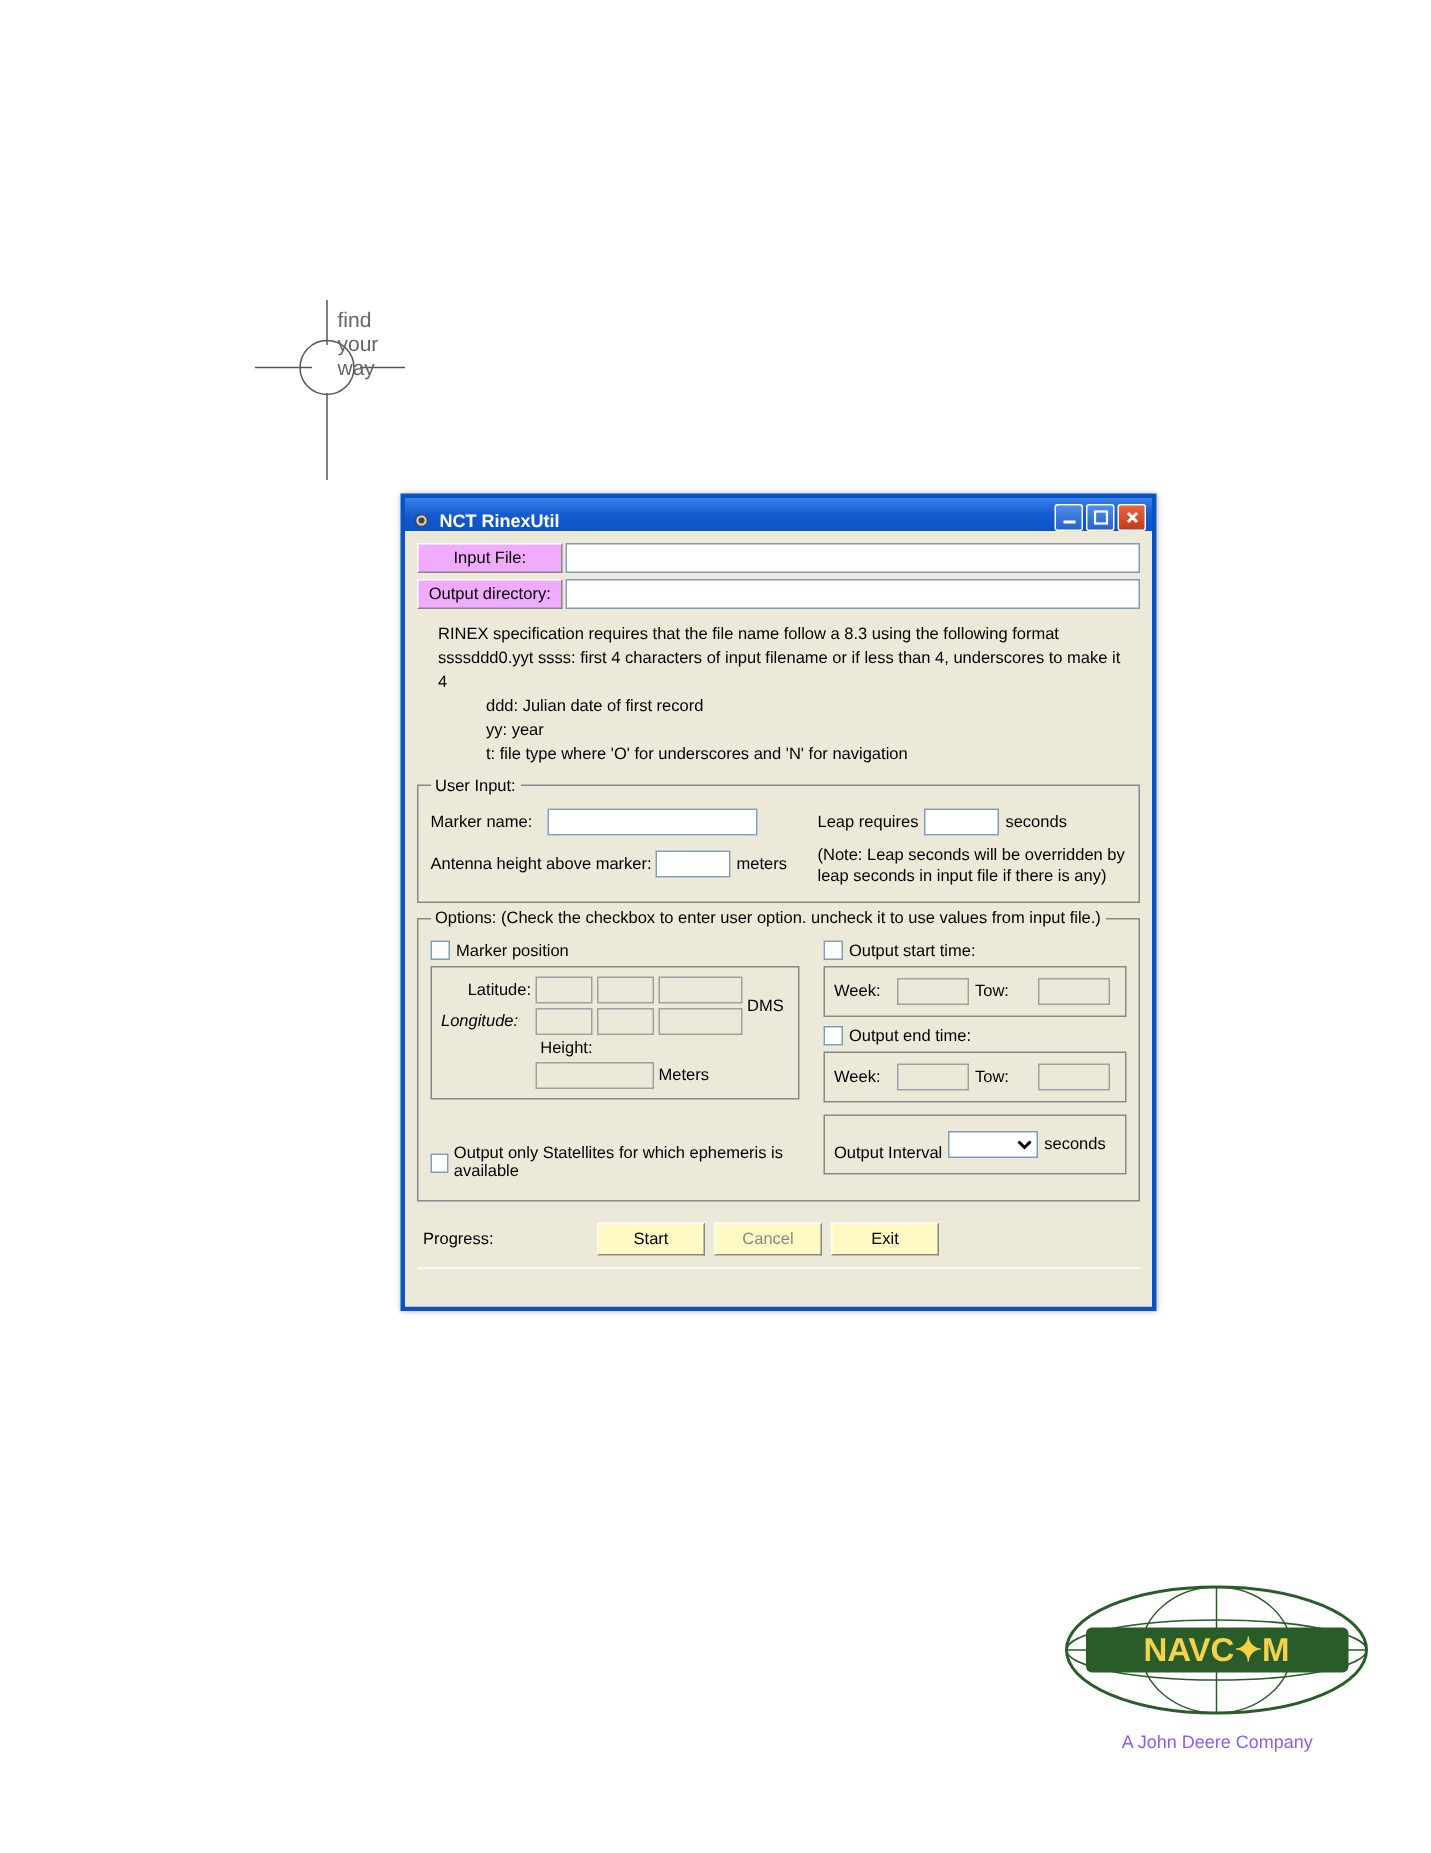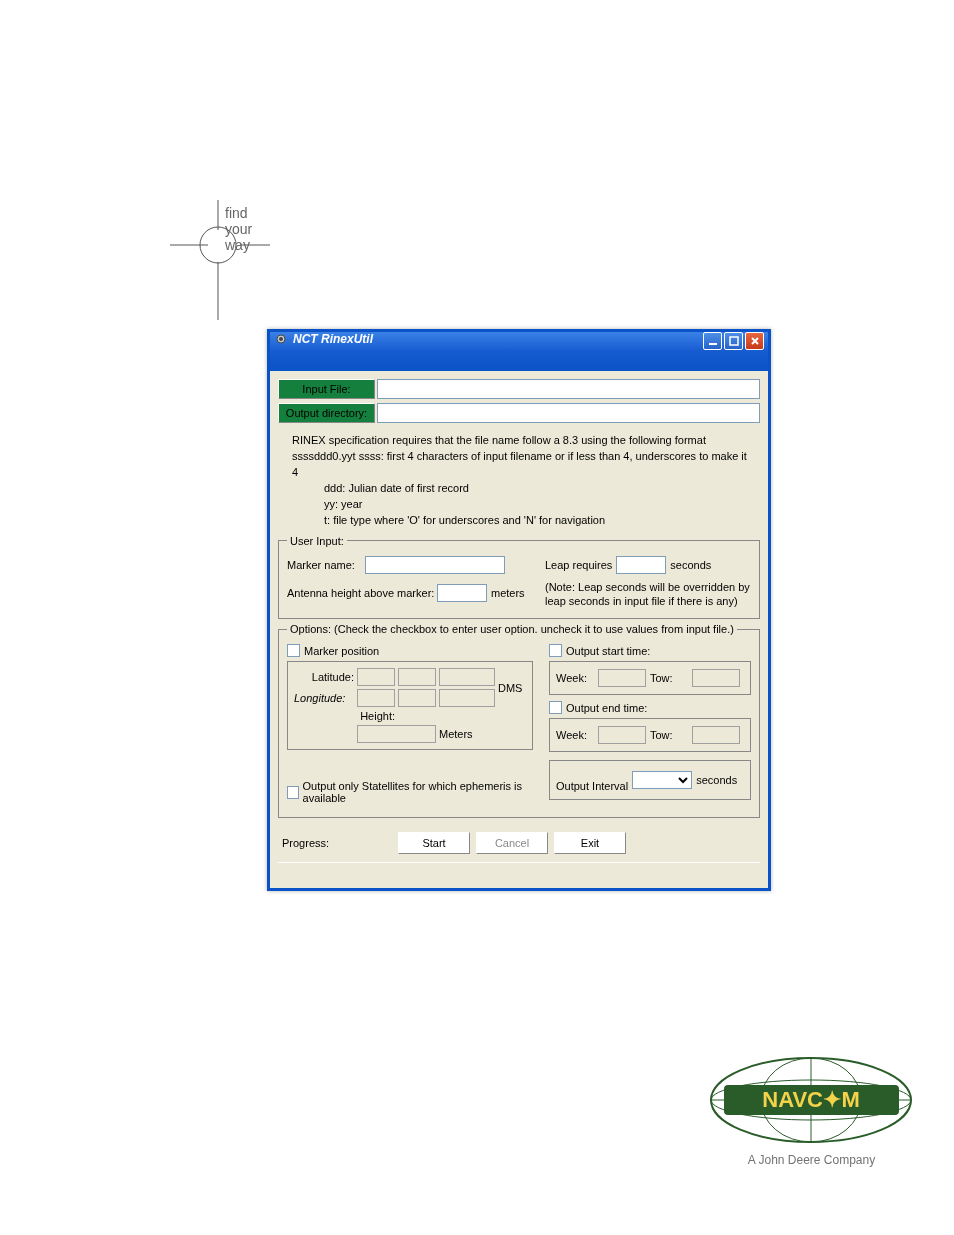--- a/index.html
+++ b/index.html
@@ -24,29 +24,28 @@
   .window {
     position: absolute;
     left: 267px;
     top: 329px;
     width: 504px;
     border: 3px solid #0a52c7;
     background: #ece9d8;
     box-shadow: 0 0 4px rgba(0,0,0,.3);
   }
   .titlebar {
-    height: 39px;
+    height: 22px;
     background: linear-gradient(to bottom, #3a81e7 0%, #165bd0 50%, #0a52c7 100%);
     color: #fff;
     display: flex;
-    align-items: flex-start;
+    align-items: flex-end;
     padding: 0 4px;
     font-weight: bold;
     font-size: 12px;
-    font-style: italic;
   }
   .titlebar .app-icon {
     width: 14px; height: 14px; margin-right: 5px; display:inline-block;
   }
   .titlebar .spacer { flex: 1; }
   .tb-btn {
     width: 19px; height: 18px;
     margin-left: 2px;
     border: 1px solid #fff;
     border-radius: 2px;
@@ -54,21 +53,21 @@
   }
   .tb-min, .tb-max { background: linear-gradient(#4e8fe8,#2563c9); }
   .tb-close { background: linear-gradient(#e8663e,#c7391a); }
   .client {
     padding: 8px;
     background: #ece9d8;
   }
   .io-row { display:flex; margin-bottom:4px; align-items:stretch; }
   .io-btn {
     width: 97px;
-    background: #15803d;
+    background: #f0abfc;
     border: 1px solid #888;
     border-top-color:#fff; border-left-color:#fff;
     font-size:11px;
     cursor:pointer;
     padding:2px;
   }
   .io-field {
     flex:1;
     border: 1px solid #7f9db9;
     background:#fff;
@@ -123,42 +122,42 @@
     border:1px solid #7f9db9;
     background:#fff;
     height:18px;
     width:60px;
   }
   .btnrow { display:flex; align-items:center; padding: 10px 4px 4px 4px; gap:6px; }
   .std-btn {
     width:72px; height:22px;
     border:1px solid #888;
     border-top-color:#fff; border-left-color:#fff;
-    background:#ffffff;
+    background:#fef9c3;
     font-size:11px;
     cursor:pointer;
   }
   .std-btn.disabled { color:#888; }
   .statusbar {
     height:18px;
     border-top:1px solid #fff;
     background:#ece9d8;
     margin-top:4px;
   }
   
   .navcom {
     position:absolute;
     left:704px;
     top:1055px;
     width:215px;
     text-align:center;
   }
   .navcom .tag {
     font-size:12px;
-    color:#737373;
+    color:#8b5cf6;
     margin-top:6px;
   }
 </style>
 </head>
 <body>
 
 <div class="fyw">
   <svg viewBox="0 0 120 120" width="120" height="120">
     <line x1="0" y1="45" x2="38" y2="45" stroke="#555" stroke-width="1"></line>
     <line x1="70" y1="45" x2="100" y2="45" stroke="#555" stroke-width="1"></line>

